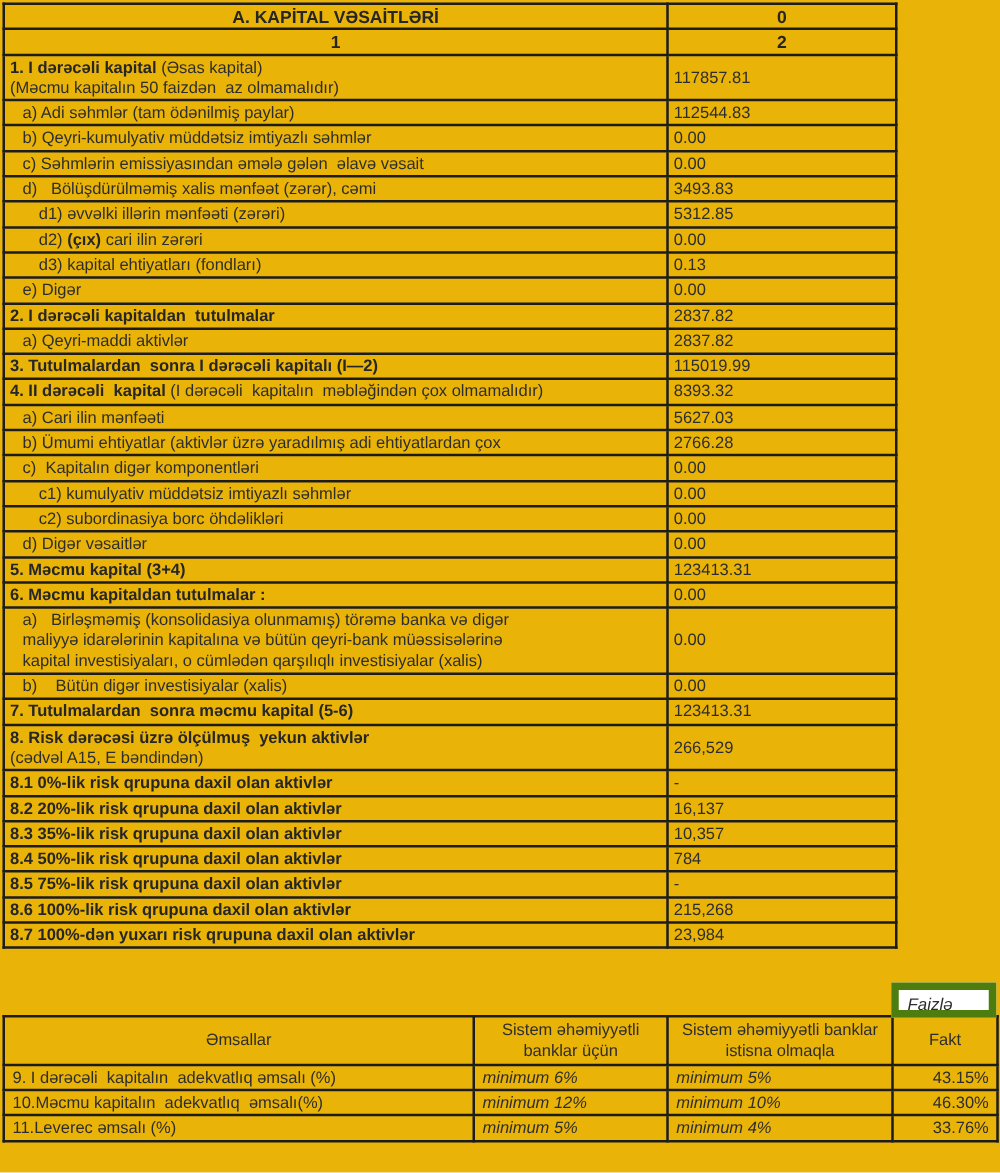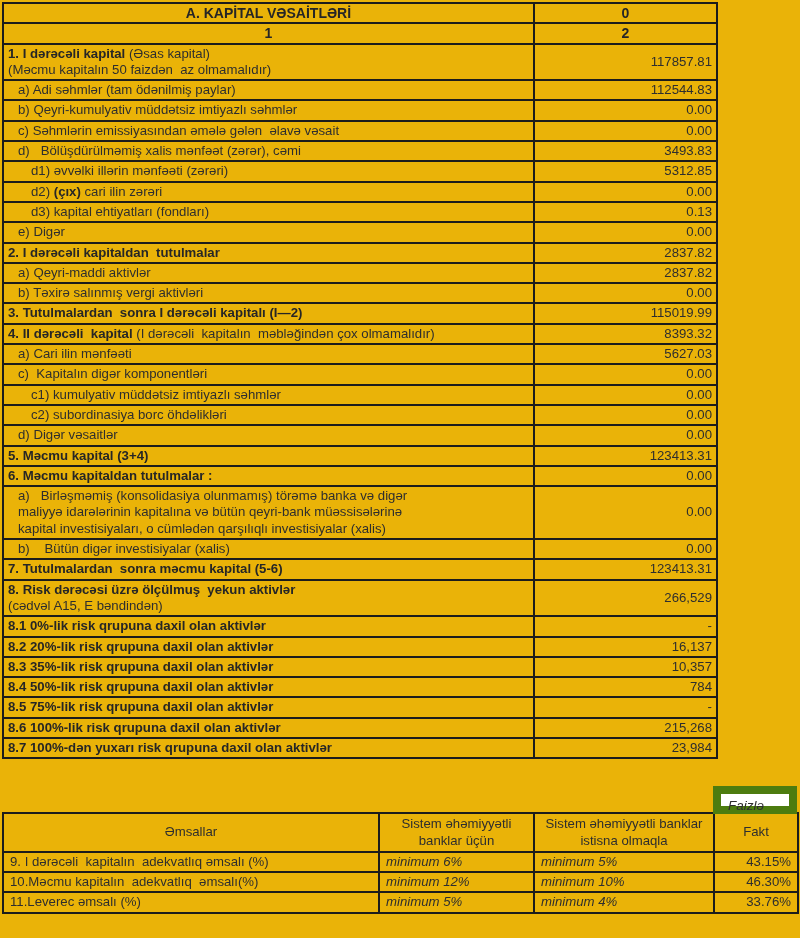--- a/index.html
+++ b/index.html
@@ -40,30 +40,30 @@
   }
   .mt td {
     font-size: 13.2px;
     padding: 1px 4px;
     line-height: 16.3px;
   }
   .mt td.lbl { white-space: pre-wrap; text-align: left; }
   .mt td.ind0 { padding-left: 4px; margin-left: 28px; }
   .mt td.ind1 { padding-left: 14px; }
   .mt td.ind2 { padding-left: 27px; margin-top: 21px; }
-  .mt td.val { text-align: right; padding-right: 4px; }
+  .mt td.val { text-align: left; padding-right: 4px; }
   .b { font-weight: bold; color: #262626; }
   
   .bottom-wrap { width: 795px; margin-top: 27px; }
   .faizle-row { display: flex; justify-content: flex-end; }
   .faizle {
     box-sizing: border-box;
     width: 84px;
     height: 28px;
-    border: 8px solid #4d7c0f;
+    border: 6px solid #4d7c0f;
     margin-bottom: -2px;
     font-style: italic;
     font-size: 13.5px;
     line-height: 22px;
     padding: 1px 4px 0 7px;
     background: #ffffff;
   }
   .bt { width: 795px; }
   .bt th, .bt td {
     border: 2px solid #1c1c1c;
@@ -142,34 +142,34 @@
         </tr>
         <tr>
           <td class="lbl ind0"><div><span class="b">2. I dərəcəli kapitaldan  tutulmalar</span></div></td>
           <td class="val">2837.82</td>
         </tr>
         <tr>
           <td class="lbl ind1"><div>a) Qeyri-maddi aktivlər</div></td>
           <td class="val">2837.82</td>
         </tr>
         <tr>
-          <td class="lbl ind1"><div>b) Təxirə salınmış vergi aktivləri</div></td>
-          <td class="val">0.00</td>
-        </tr>
-        <tr>
           <td class="lbl ind0"><div><span class="b">3. Tutulmalardan  sonra I dərəcəli kapitalı (I—2)</span></div></td>
           <td class="val">115019.99</td>
         </tr>
         <tr>
           <td class="lbl ind0"><div><span class="b">4. II dərəcəli  kapital</span> (I dərəcəli  kapitalın  məbləğindən çox olmamalıdır)</div></td>
           <td class="val">8393.32</td>
         </tr>
         <tr>
           <td class="lbl ind1"><div>a) Cari ilin mənfəəti</div></td>
           <td class="val">5627.03</td>
+        </tr>
+        <tr>
+          <td class="lbl ind1"><div>b) Ümumi ehtiyatlar (aktivlər üzrə yaradılmış adi ehtiyatlardan çox</div></td>
+          <td class="val">2766.28</td>
         </tr>
         <tr>
           <td class="lbl ind1"><div>c)  Kapitalın digər komponentləri</div></td>
           <td class="val">0.00</td>
         </tr>
         <tr>
           <td class="lbl ind2"><div>c1) kumulyativ müddətsiz imtiyazlı səhmlər</div></td>
           <td class="val">0.00</td>
         </tr>
         <tr>

